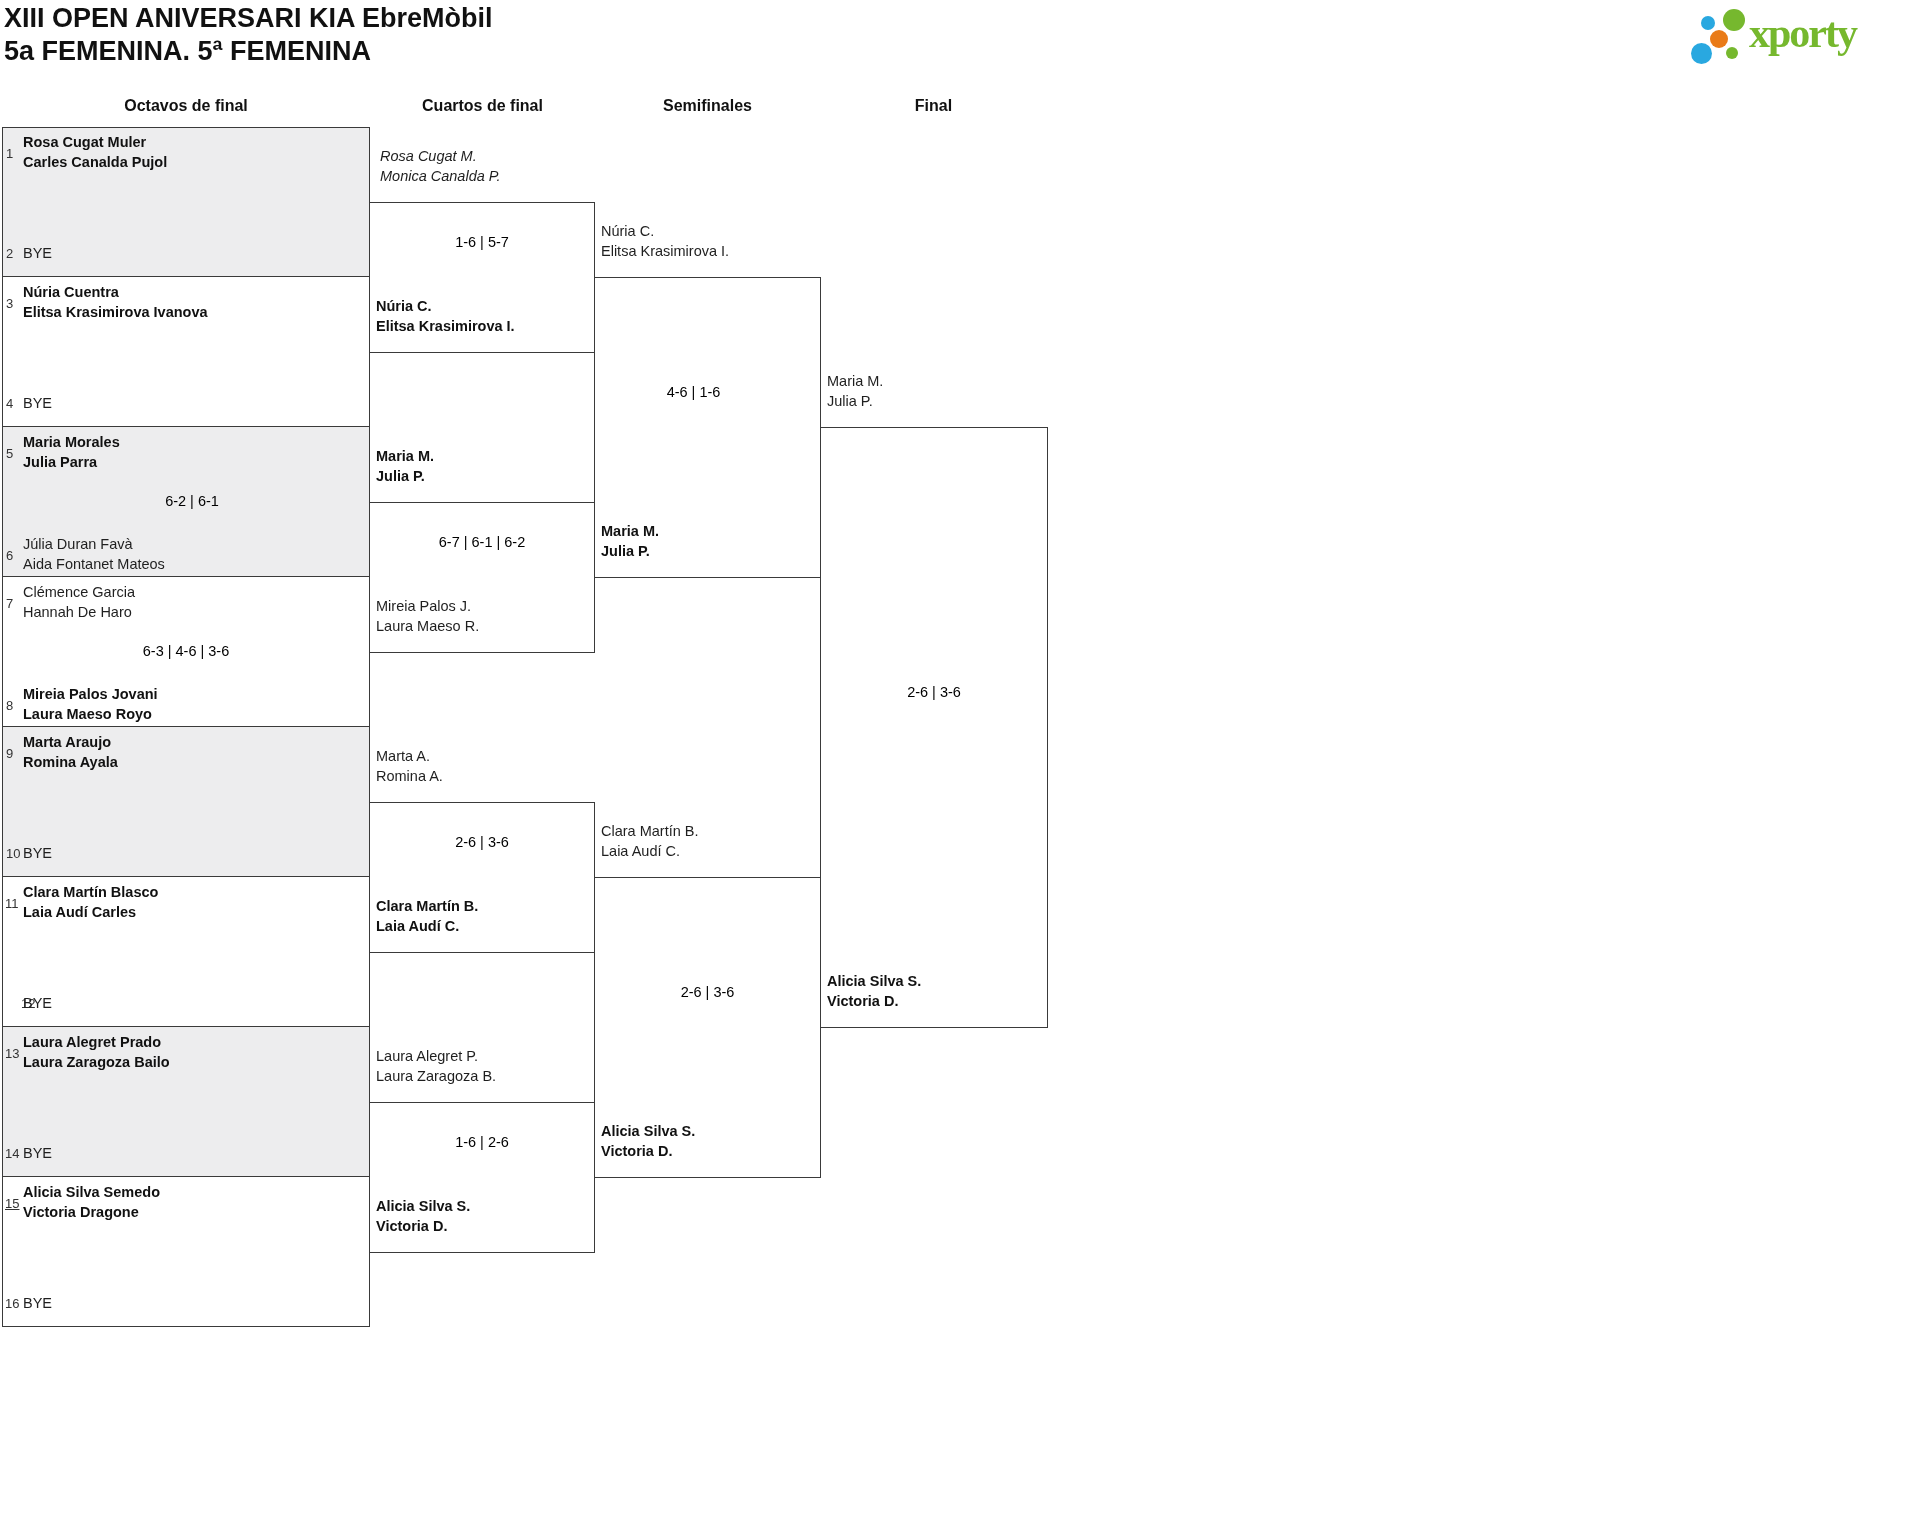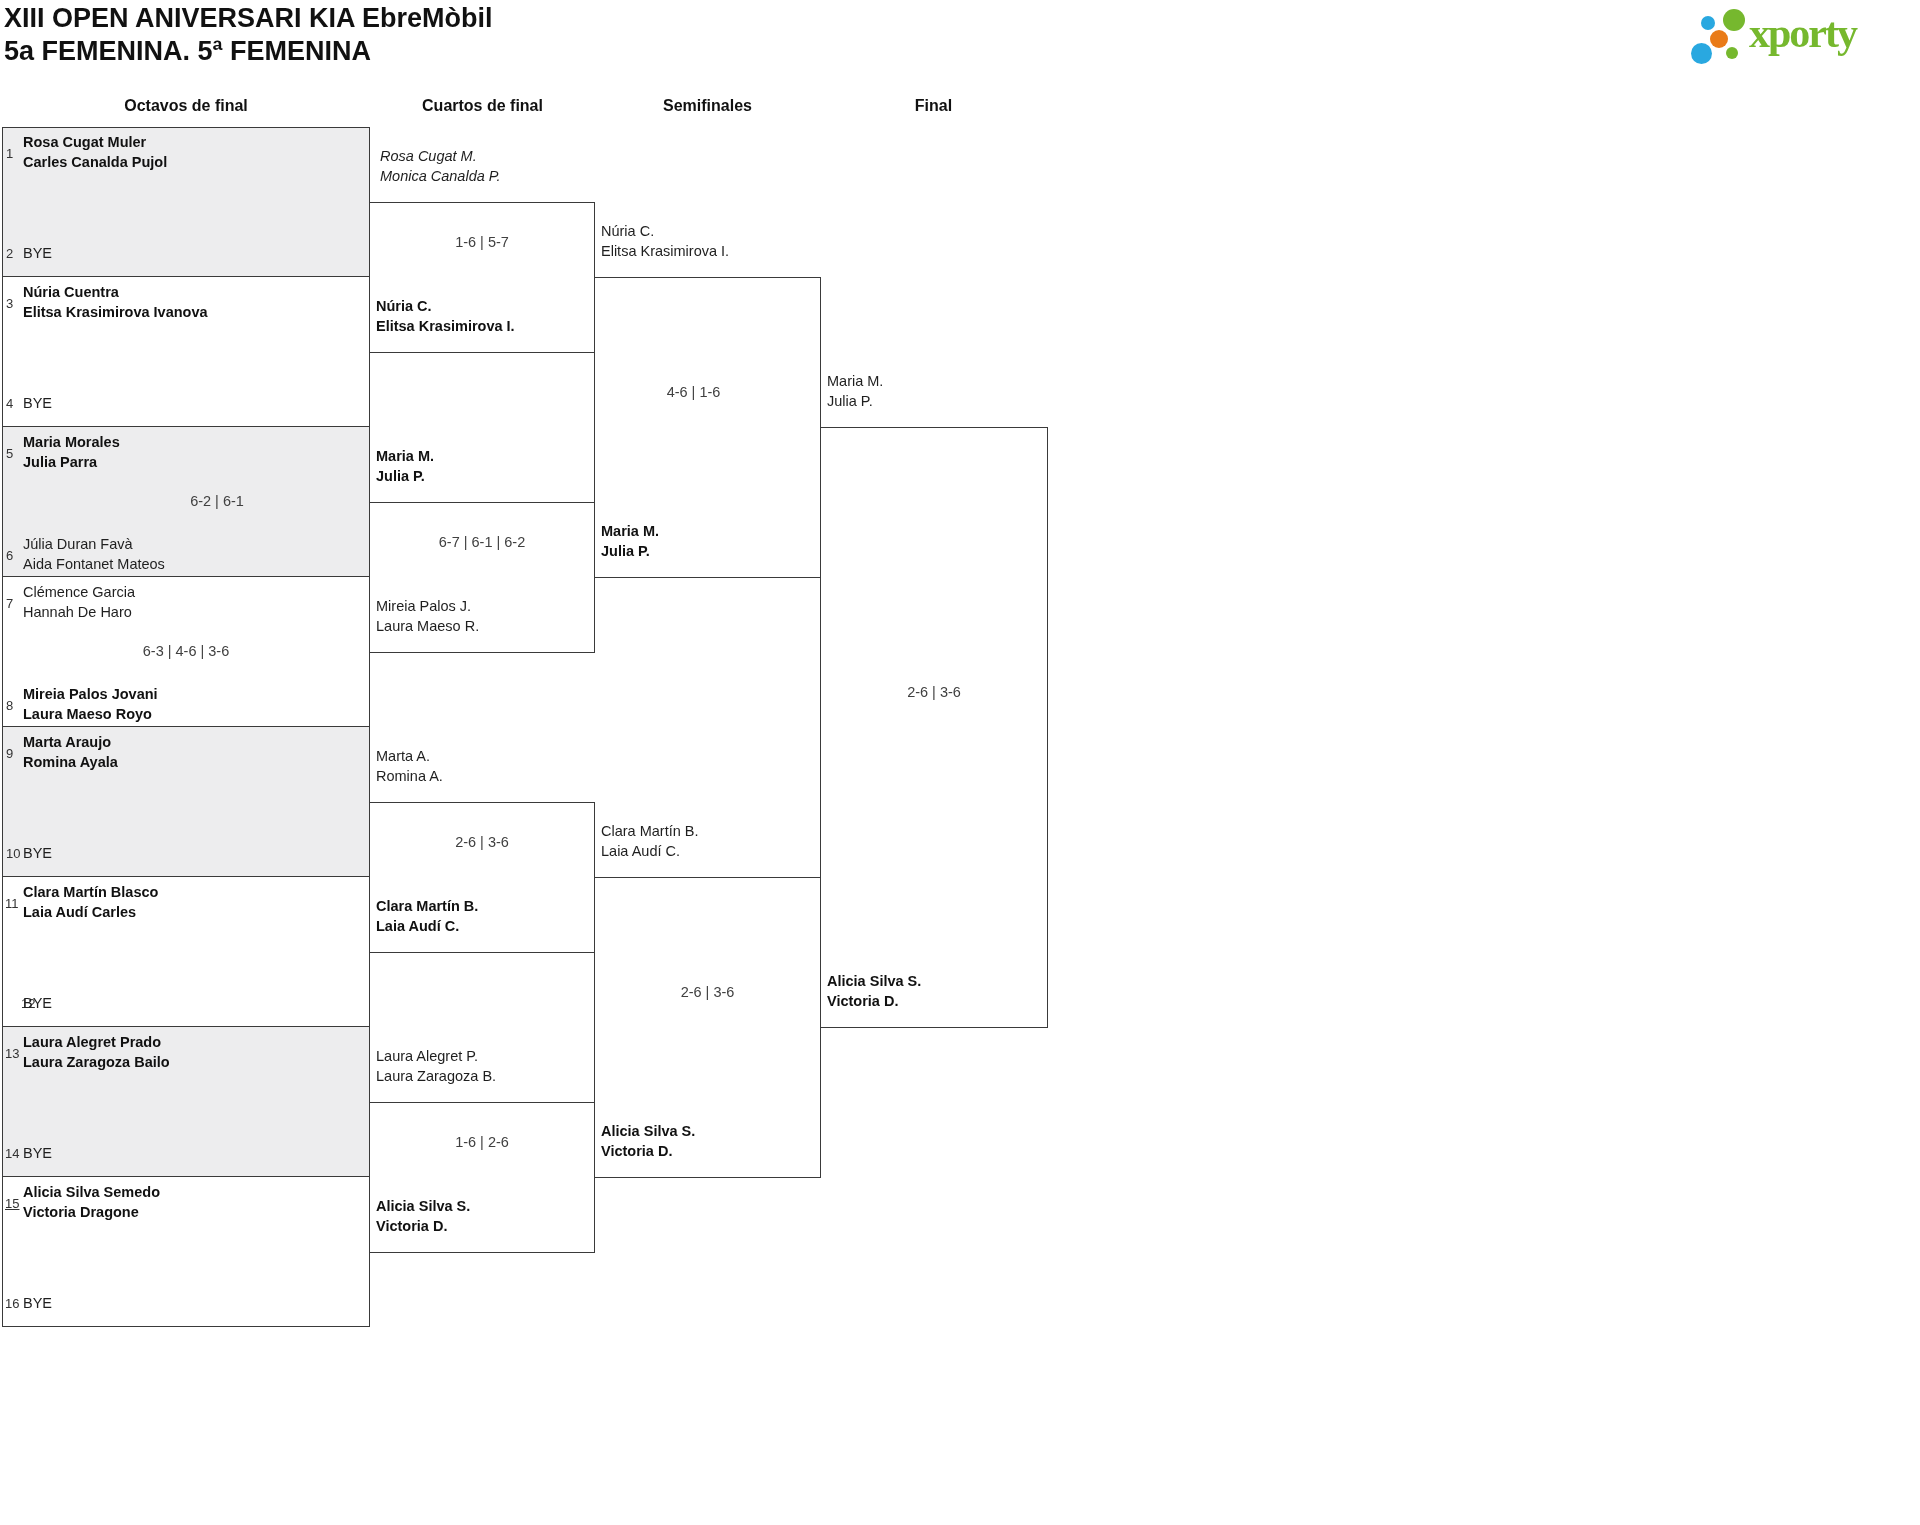--- a/index.html
+++ b/index.html
@@ -11,21 +11,21 @@
   .abs{position:absolute;}
   .title{font-size:27px;line-height:33px;font-weight:600;color:#111;letter-spacing:0;}
   .round-header{position:absolute;top:97px;font-size:16px;font-weight:600;text-align:center;color:#111;}
   .box{position:absolute;box-sizing:border-box;border:1px solid #3a3a3a;background:transparent;}
   .rbox{position:absolute;box-sizing:border-box;border-left:1px solid #3a3a3a;border-right:1px solid #3a3a3a;border-bottom:1px solid #3a3a3a;}
   .rbox.first{border-top:1px solid #3a3a3a;}
   .gray{background:#ededee;}
   .team{position:absolute;font-size:14.5px;line-height:20px;white-space:pre-line;color:#1f1f1f;font-weight:400;}
   .team.winner{font-weight:700;color:#111;}
   .seed{position:absolute;font-size:13px;line-height:16px;color:#333;}
-  .score{position:absolute;font-size:14.5px;line-height:20px;color:#404040;text-align:center;}
+  .score{position:absolute;font-size:14.5px;line-height:20px;color:#000000;text-align:center;}
   .logo-dot{position:absolute;border-radius:50%;}
   .logo-text{position:absolute;font-size:42px;font-weight:700;letter-spacing:-2px;line-height:52px;font-family:Liberation Serif, serif;}
 </style>
 </head>
 <body>
 
 <div class="abs title" style="left:4px;top:2px;">XIII OPEN ANIVERSARI KIA EbreMòbil</div>
 <div class="abs title" style="left:4px;top:35px;">5a FEMENINA. 5ª FEMENINA</div>
 
 <div class="abs" style="left:1685px;top:4px;width:230px;height:64px;">
@@ -59,21 +59,21 @@
 
 <div class="seed" style="left:6px;top:296px;">3</div>
 <div class="team winner" style="left:23px;top:282px;width:330px;">Núria Cuentra
 Elitsa Krasimirova Ivanova</div>
 <div class="seed" style="left:6px;top:396px;">4</div>
 <div class="team" style="left:23px;top:393px;width:330px;">BYE</div>
 
 <div class="seed" style="left:6px;top:446px;">5</div>
 <div class="team winner" style="left:23px;top:432px;width:330px;">Maria Morales
 Julia Parra</div>
-<div class="score" style="left:2px;top:491px;width:380px;margin-left:25px;">6-2 | 6-1</div>
+<div class="score" style="left:2px;top:491px;width:380px;">6-2 | 6-1</div>
 <div class="seed" style="left:6px;top:548px;">6</div>
 <div class="team" style="left:23px;top:534px;width:330px;">Júlia Duran Favà
 Aida Fontanet Mateos</div>
 
 <div class="seed" style="left:6px;top:596px;">7</div>
 <div class="team" style="left:23px;top:582px;width:330px;">Clémence Garcia
 Hannah De Haro</div>
 <div class="score" style="left:2px;top:641px;width:368px;">6-3 | 4-6 | 3-6</div>
 <div class="seed" style="left:6px;top:698px;">8</div>
 <div class="team winner" style="left:23px;top:684px;width:330px;">Mireia Palos Jovani

